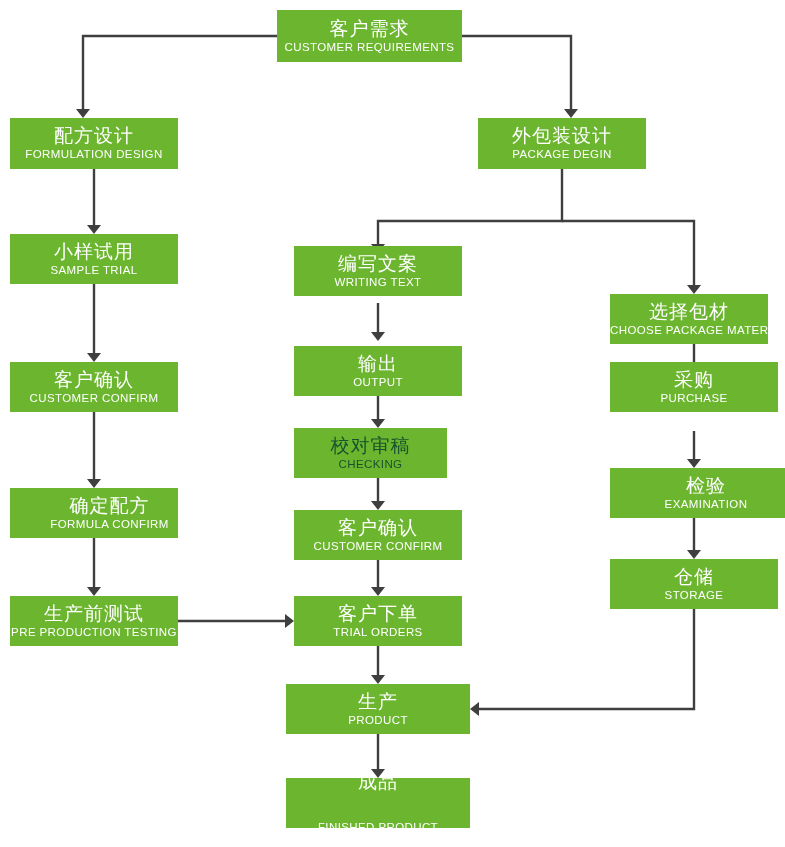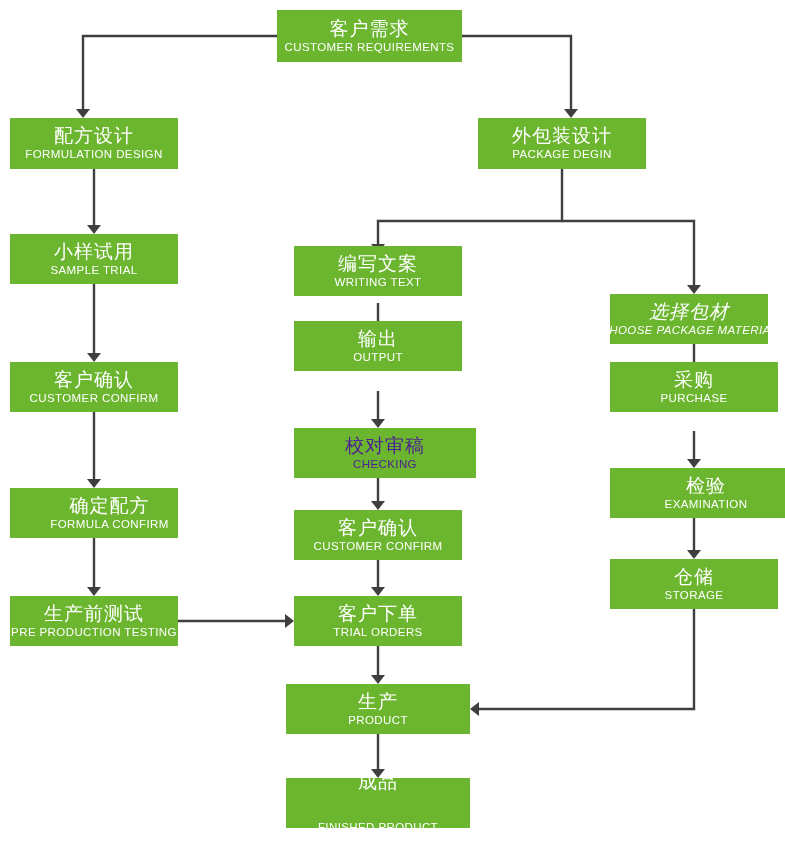--- a/index.html
+++ b/index.html
@@ -24,21 +24,20 @@
     width: 785px;
     height: 847px;
   }
   .node {
     position: absolute;
     box-sizing: border-box;
     background: #6cb62f;
     color: #ffffff;
     display: flex;
     flex-direction: column;
-    align-items: center;
     justify-content: center;
     text-align: center;
     line-height: 1.0;
     z-index: 2;
   }
   .node .cn {
     font-size: 19px;
     letter-spacing: 1px;
     margin-bottom: 4px;
     white-space: nowrap;
@@ -147,41 +146,41 @@
         <div class="en">PACKAGE DEGIN</div>
       </div>
       <div class="node" style="left: 10px; top: 234px; width: 168px; height: 50px; background: rgb(108, 182, 47); color: rgb(255, 255, 255);">
         <div class="cn">小样试用</div>
         <div class="en">SAMPLE TRIAL</div>
       </div>
       <div class="node" style="left: 294px; top: 246px; width: 168px; height: 50px; background: rgb(108, 182, 47); color: rgb(255, 255, 255);">
         <div class="cn">编写文案</div>
         <div class="en">WRITING TEXT</div>
       </div>
-      <div class="node" style="left: 610px; top: 294px; width: 158px; height: 50px; background: rgb(108, 182, 47); color: rgb(255, 255, 255); font-style: italic;">
+      <div class="node" style="left: 610px; top: 294px; width: 158px; height: 50px; background: rgb(108, 182, 47); color: rgb(255, 255, 255);">
         <div class="cn">选择包材</div>
         <div class="en">CHOOSE PACKAGE MATERIAL</div>
       </div>
       <div class="node" style="left: 10px; top: 362px; width: 168px; height: 50px; background: rgb(108, 182, 47); color: rgb(255, 255, 255);">
         <div class="cn">客户确认</div>
         <div class="en">CUSTOMER CONFIRM</div>
       </div>
-      <div class="node" style="left: 294px; top: 321px; width: 168px; height: 50px; background: rgb(108, 182, 47); color: rgb(255, 255, 255);">
+      <div class="node" style="left: 294px; top: 346px; width: 168px; height: 50px; background: rgb(108, 182, 47); color: rgb(255, 255, 255);">
         <div class="cn">输出</div>
         <div class="en">OUTPUT</div>
       </div>
       <div class="node" style="left: 610px; top: 362px; width: 168px; height: 50px; background: rgb(108, 182, 47); color: rgb(255, 255, 255);">
         <div class="cn">采购</div>
         <div class="en">PURCHASE</div>
       </div>
       <div class="node" style="left: 10px; top: 488px; width: 168px; height: 50px; background: rgb(108, 182, 47); color: rgb(255, 255, 255); padding-left: 31px;">
         <div class="cn">确定配方</div>
         <div class="en">FORMULA CONFIRM</div>
       </div>
-      <div class="node" style="left: 294px; top: 428px; width: 182px; height: 50px; background: rgb(108, 182, 47); color: #4c1d95;">
+      <div class="node" style="left: 294px; top: 428px; width: 153px; height: 50px; background: rgb(108, 182, 47); color: #14532d;">
         <div class="cn">校对审稿</div>
         <div class="en">CHECKING</div>
       </div>
       <div class="node" style="left: 610px; top: 468px; width: 192px; height: 50px; background: rgb(108, 182, 47); color: rgb(255, 255, 255);">
         <div class="cn">检验</div>
         <div class="en">EXAMINATION</div>
       </div>
       <div class="node" style="left: 294px; top: 510px; width: 168px; height: 50px; background: rgb(108, 182, 47); color: rgb(255, 255, 255);">
         <div class="cn">客户确认</div>
         <div class="en">CUSTOMER CONFIRM</div>

